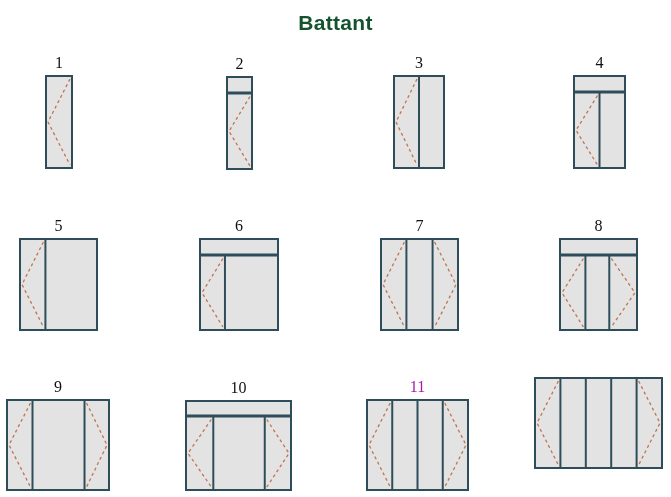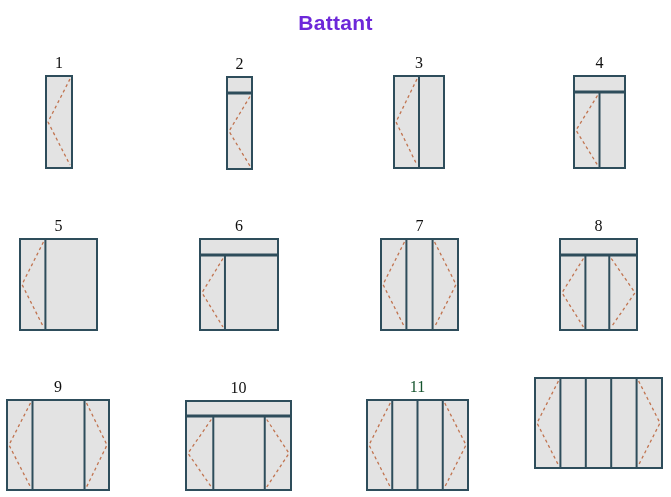--- a/index.html
+++ b/index.html
@@ -33,21 +33,21 @@
     color: #111111;
     margin-bottom: 2px;
     user-select: none;
   }
   .window-drawing { display: block; }
 </style>
 </head>
 <body style="background: rgb(255, 255, 255);">
 
 <main class="canvas">
-  <h1 class="title" style="color: #6d28d9;">Battant</h1>
+  <h1 class="title" style="color: #14532d;">Battant</h1>
   <div id="windows">
       <div class="window-tile" style="left: 45px; top: 53px; width: 28px;">
         <div class="window-label" style="color: rgb(17, 17, 17);">1</div>
         <svg class="window-drawing" width="28" height="94" viewBox="0 0 28 94">
           <rect x="1" y="1" width="26" height="92" fill="#e3e3e3" stroke="#2e4d5b" stroke-width="2"></rect>
           <polyline points="25,4,3,47,25,90" fill="none" stroke="#c17450" stroke-width="1.3" stroke-dasharray="3 3"></polyline>
         </svg>
       </div>
       <div class="window-tile" style="left: 226px; top: 54px; width: 27px;">
         <div class="window-label" style="color: rgb(17, 17, 17);">2</div>
@@ -127,21 +127,21 @@
         <svg class="window-drawing" width="107" height="91" viewBox="0 0 107 91">
           <rect x="1" y="1" width="105" height="89" fill="#e3e3e3" stroke="#2e4d5b" stroke-width="2"></rect>
           <line x1="1" y1="16" x2="106" y2="16" stroke="#2e4d5b" stroke-width="3"></line>
           <line x1="28.3" y1="16.5" x2="28.3" y2="90" stroke="#2e4d5b" stroke-width="2"></line>
           <line x1="79.75" y1="16.5" x2="79.75" y2="90" stroke="#2e4d5b" stroke-width="2"></line>
           <polyline points="26.3,19.5,3,53.25,26.3,87" fill="none" stroke="#c17450" stroke-width="1.3" stroke-dasharray="3 3"></polyline>
           <polyline points="81.75,19.5,104,53.25,81.75,87" fill="none" stroke="#c17450" stroke-width="1.3" stroke-dasharray="3 3"></polyline>
         </svg>
       </div>
       <div class="window-tile" style="left: 366px; top: 377px; width: 103px;">
-        <div class="window-label" style="color: #14532d;">11</div>
+        <div class="window-label" style="color: #a21caf;">11</div>
         <svg class="window-drawing" width="103" height="92" viewBox="0 0 103 92">
           <rect x="1" y="1" width="101" height="90" fill="#e3e3e3" stroke="#2e4d5b" stroke-width="2"></rect>
           <line x1="26.25" y1="1" x2="26.25" y2="91" stroke="#2e4d5b" stroke-width="2"></line>
           <line x1="51.5" y1="1" x2="51.5" y2="91" stroke="#2e4d5b" stroke-width="2"></line>
           <line x1="76.75" y1="1" x2="76.75" y2="91" stroke="#2e4d5b" stroke-width="2"></line>
           <polyline points="24.25,4,3,46,24.25,88" fill="none" stroke="#c17450" stroke-width="1.3" stroke-dasharray="3 3"></polyline>
           <polyline points="78.75,4,100,46,78.75,88" fill="none" stroke="#c17450" stroke-width="1.3" stroke-dasharray="3 3"></polyline>
         </svg>
       </div>
       <div class="window-tile" style="left: 534px; top: 377px; width: 129px;">

